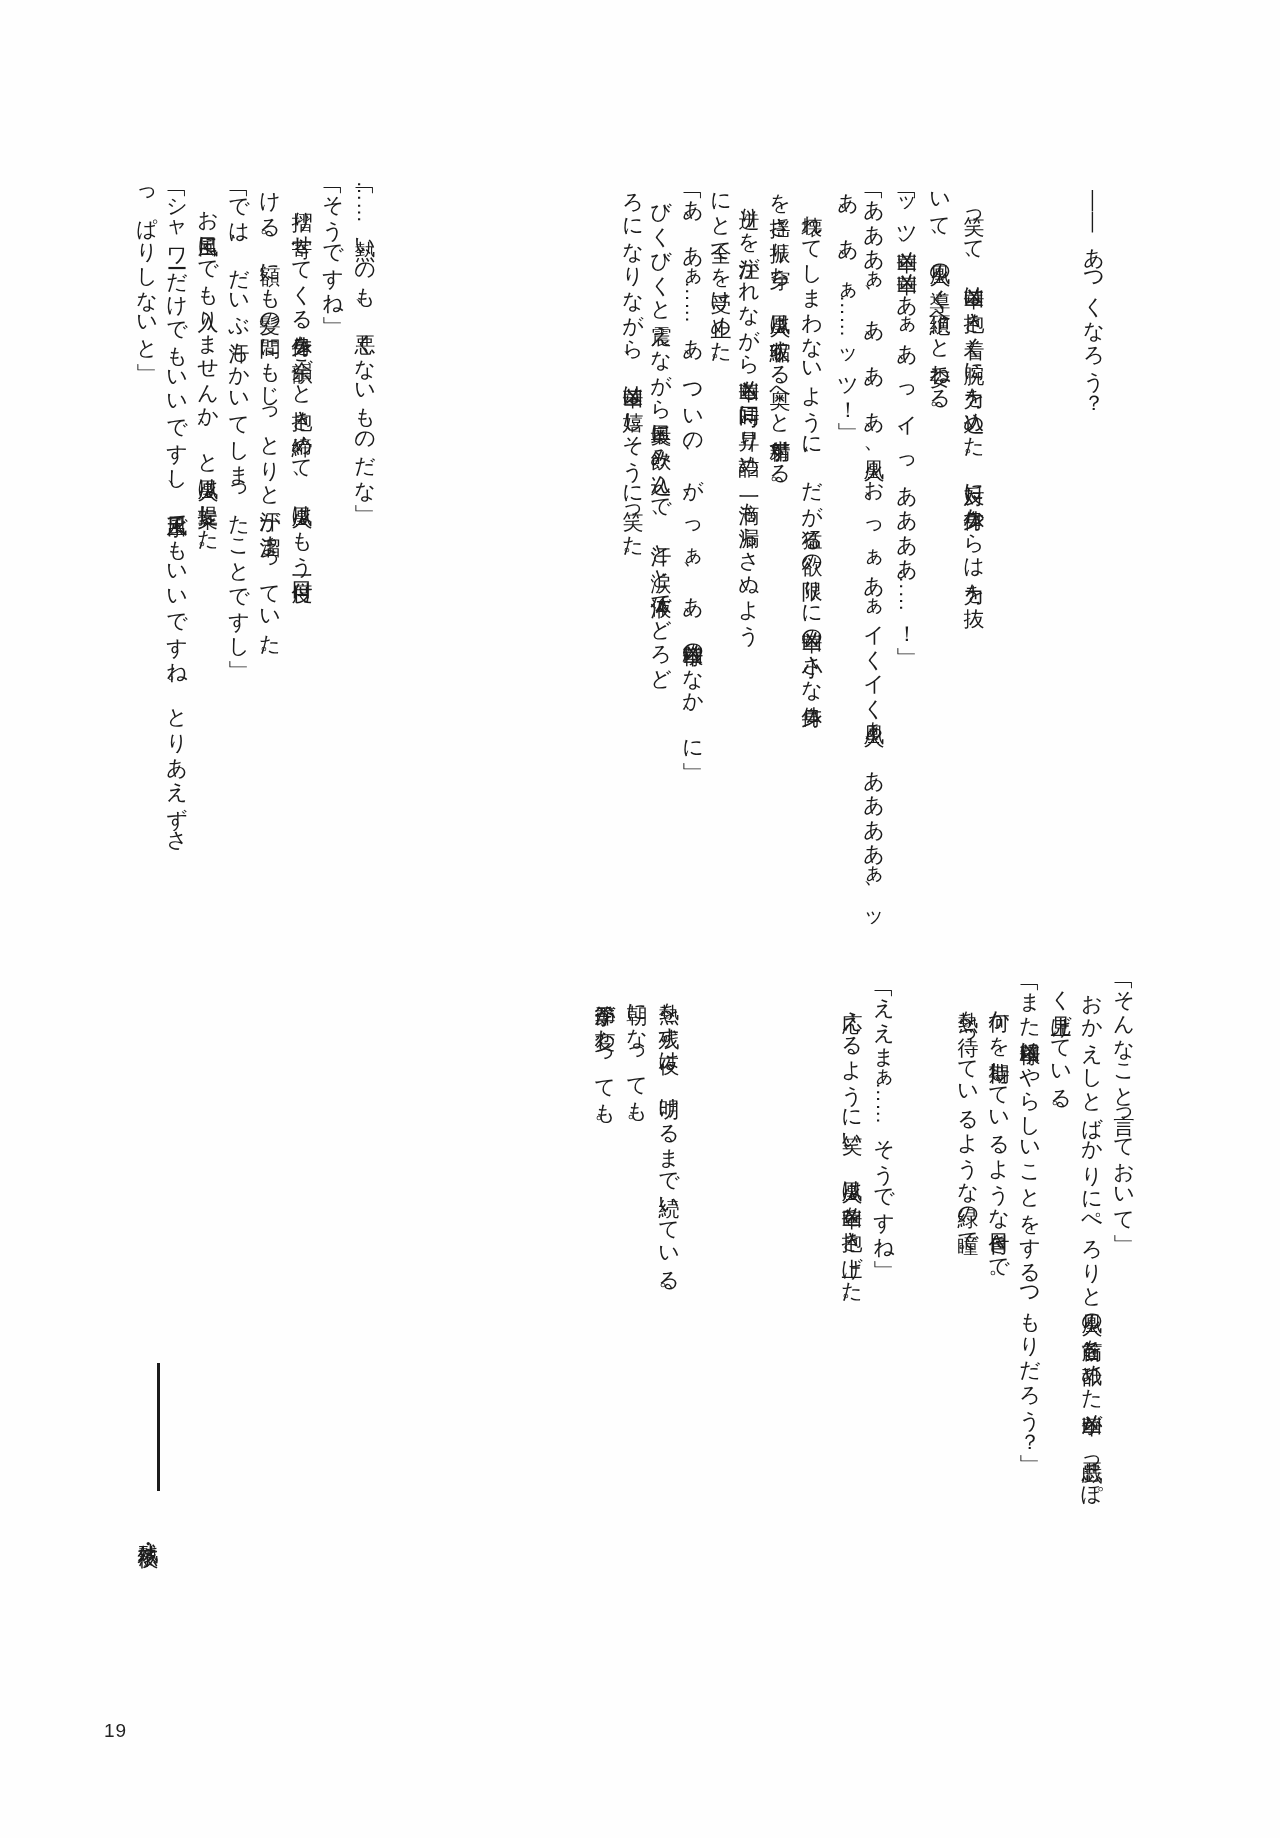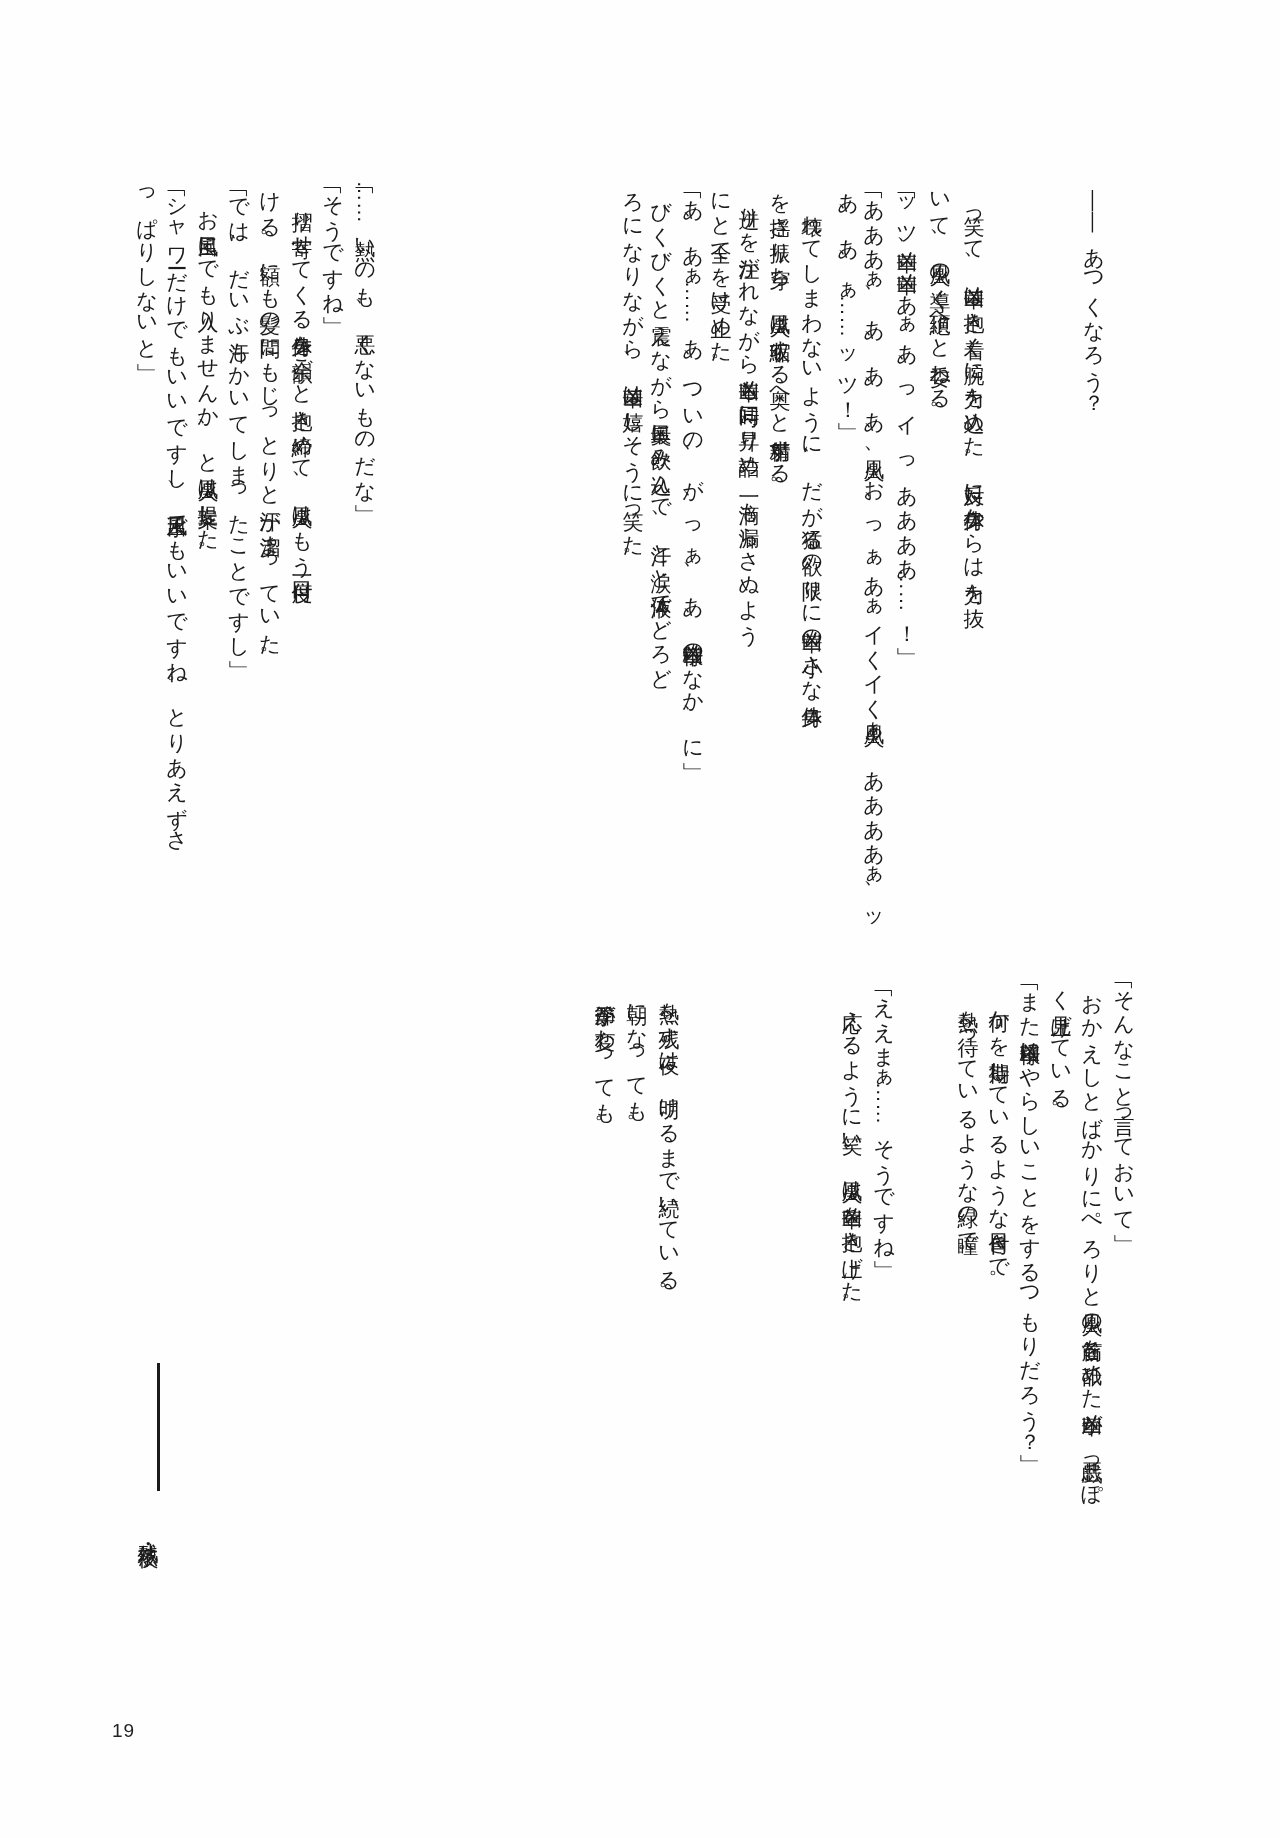--- a/index.html
+++ b/index.html
@@ -45,21 +45,21 @@
     writing-mode: vertical-rl;
     text-orientation: mixed;
     font-size: 21px;
     line-height: 1.0;
     letter-spacing: 2px;
     white-space: nowrap;
     font-weight: 500;
   }
   .page-number {
     position: absolute;
-    left: 112px;
+    left: 104px;
     top: 1720px;
     font-size: 19px;
     letter-spacing: 1px;
     color: #222;
   }
 </style>
 </head>
 <body>
 
 <div class="page">

